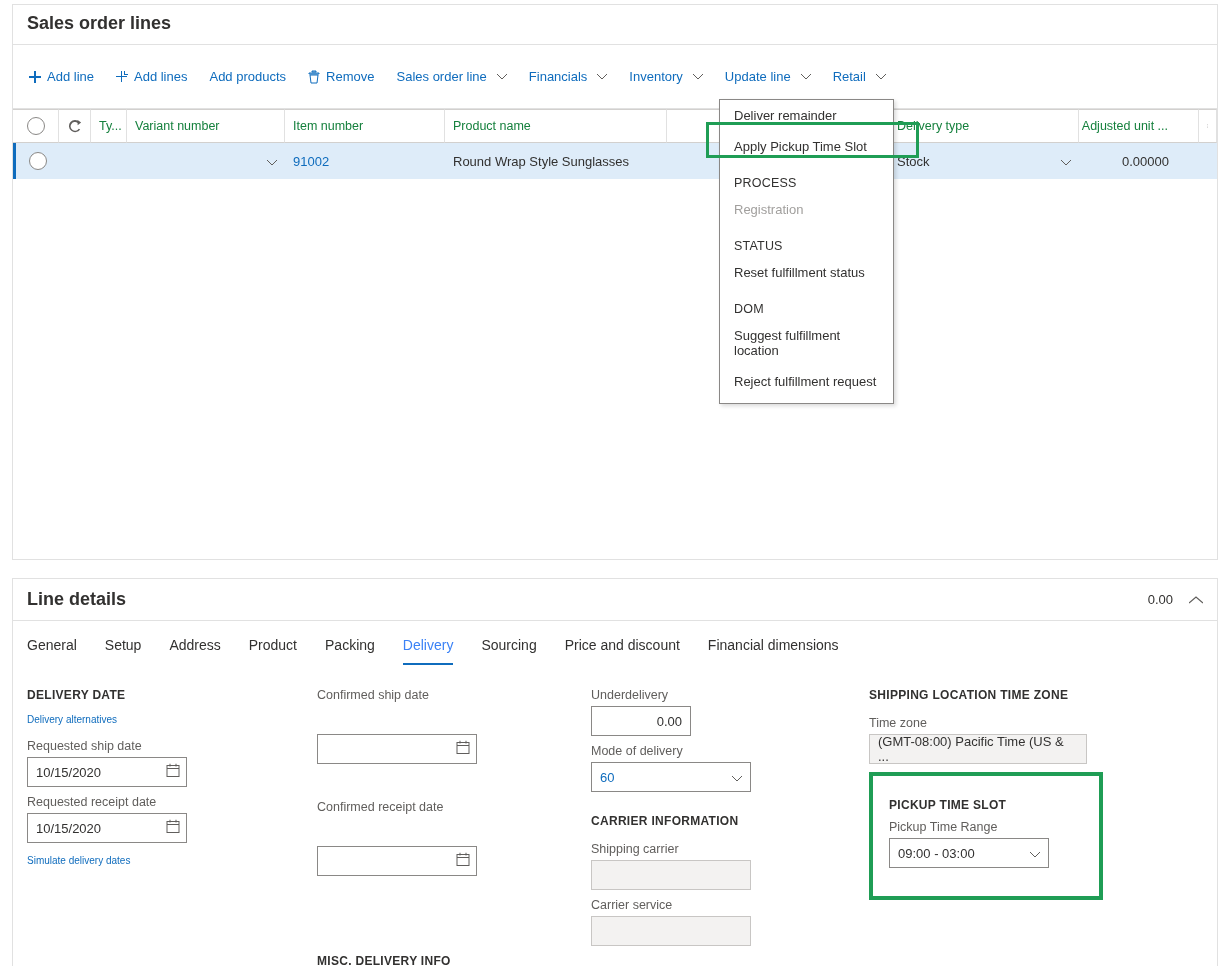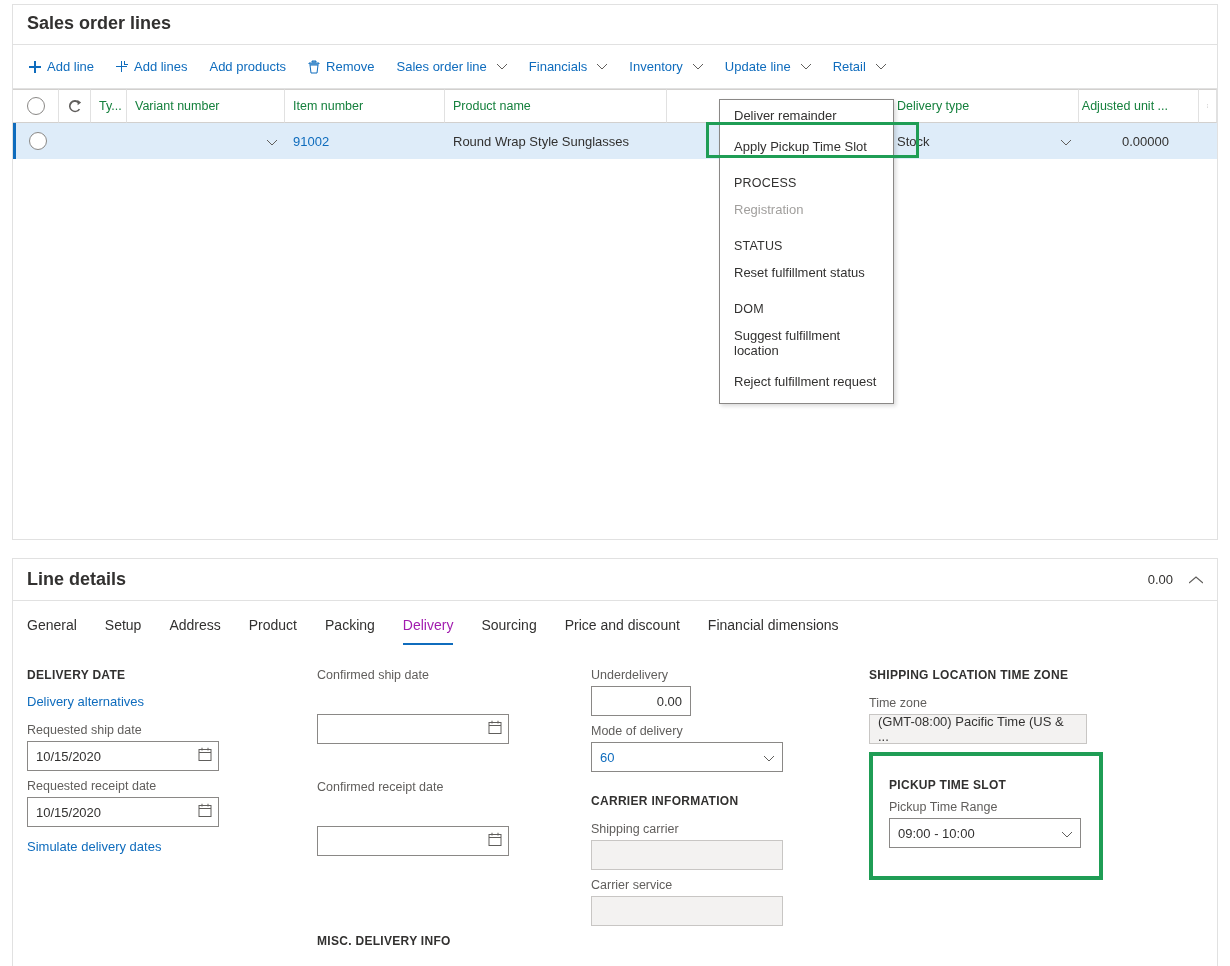--- a/index.html
+++ b/index.html
@@ -1,21 +1,21 @@
 <!DOCTYPE html>
 <html><head>
 <meta charset="utf-8">
 <style>
   * { box-sizing: border-box; }
   html, body { margin:0; padding:0; font-family: "Segoe UI", Arial, sans-serif; font-size:13px; color:#323130; background:#ffffff; }
   .page { width:1230px; background:#fff; padding:0 0 30px 0;}
   .panel { border:1px solid #e1e1e1; margin:4px 12px 18px 12px; position:relative;}
   .panel-title { font-size:18px; font-weight:600; padding:8px 14px 10px 14px; color:#323130;}
 
-  .toolbar { display:flex; align-items:center; border-top:1px solid #e1e1e1; border-bottom:1px solid #e1e1e1; padding:8px 6px; gap:2px;}
+  .toolbar { display:flex; align-items:center; border-top:1px solid #e1e1e1; border-bottom:1px solid #e1e1e1; padding:18px 6px; gap:2px;}
   .tb-btn { display:inline-flex; align-items:center; gap:6px; padding:6px 10px; color:#0f6cbd; cursor:pointer; font-size:13px;}
   .tb-btn svg, .icon-caret svg, .icon-plus svg, .icon-trash svg, .icon-refresh svg { display:block;}
   .caret { margin-left:4px;}
   .icon-plus-svg { width:12px; height:12px;}
   .icon-trash-svg { width:12px; height:14px;}
   .caret-svg { width:10px; height:6px;}
 
   .grid-wrap { border-top:none; }
   .grid-header, .grid-row { display:flex; align-items:stretch;}
   .grid-header .cell { border-top:1px solid #d2d0ce; border-bottom:1px solid #d2d0ce; border-right:1px solid #e1e1e1; height:34px; display:flex; align-items:center; padding:0 8px; font-size:12.5px; color:#15803d; overflow:hidden; white-space:nowrap;}
@@ -51,36 +51,36 @@
   .green-hl { position:absolute; top:117px; left:693px; width:213px; height:36px; border:3px solid #1f9d55; z-index:21; pointer-events:none;}
 
   
   .line-header { display:flex; justify-content:space-between; padding:10px 14px 10px 14px; border-bottom:1px solid #e1e1e1;}
   .line-header-left { font-size:18px; font-weight:600;}
   .line-header-right { display:flex; align-items:center; gap:16px; font-size:13px;}
   .chev-svg{ width:14px; height:8px;}
 
   .tabs { display:flex; gap:28px; padding:16px 14px 0 14px; border-bottom:1px solid transparent;}
   .tab { font-size:14px; color:#323130; padding-bottom:10px; cursor:pointer;}
-  .tab.active { color:#a21caf; border-bottom:2px solid #0f6cbd; font-weight:400;}
+  .tab.active { color:#3b82f6; border-bottom:2px solid #0f6cbd; font-weight:400;}
 
   .form-area { display:flex; padding:22px 14px 6px 14px; gap:16px;}
   .col { display:flex; flex-direction:column;}
   .col.c1{ width:274px;}
   .col.c2{ width:258px;gap:28px;}
   .col.c3{ width:262px;}
   .col.c4{ flex:1;}
 
   .sect-title { font-size:12px; font-weight:600; letter-spacing:.3px; color:#323130; margin-bottom:6px;}
   .sect-spacer { height:22px;}
   .field-lbl { font-size:12.5px; color:#605e5c; margin-top:8px; margin-bottom:4px;}
-  .link { color:#0f6cbd; font-size:13px; margin:6px 0; cursor:pointer;}
+  .link { color:#0f6cbd; font-size:10px; margin:6px 0; cursor:pointer;}
 
   .inp { height:30px; border:1px solid #8a8886; background:#fff; display:flex; align-items:center; padding:0 8px; font-size:13px; position:relative; width:160px;}
-  .inp.wide { width:192px;}
+  .inp.wide { width:160px;}
   .inp.full { width:218px;}
   .inp.num { width:100px; justify-content:flex-end;}
   .inp.readonly{ background:#f3f2f1; border:1px solid #c8c6c4;}
   .inp .trailing { position:absolute; right:6px; top:50%; transform:translateY(-50%);}
   .cal-svg{width:14px; height:14px; fill:#605e5c;}
   .dd{ display:flex; align-items:center; justify-content:space-between;}
 
   .big-green { width:234px; border:4px solid #1f9d55; padding:22px 16px 28px 16px; margin-top:8px; position:relative;}
 </style>
 </head>
@@ -356,21 +356,21 @@
         <div class="sect-title">SHIPPING LOCATION TIME ZONE</div>
         <div class="field-lbl">Time zone</div>
         <div class="inp full readonly">
           <span>(GMT-08:00) Pacific Time (US &amp; ...</span>
         </div>
 
         <div class="big-green">
           <div class="sect-title">PICKUP TIME SLOT</div>
           <div class="field-lbl">Pickup Time Range</div>
           <div class="inp wide dd">
-            <span>09:00 - 10:00</span>
+            <span>09:00 - 03:00</span>
             <span>
               <svg class="mini-caret" viewBox="0 0 10 6">
                   <path d="M0 0l5 5 5-5" fill="none" stroke="#605e5c" stroke-width="1"></path>
                 </svg>
             </span>
           </div>
         </div>
       </div>
 
     </div>

